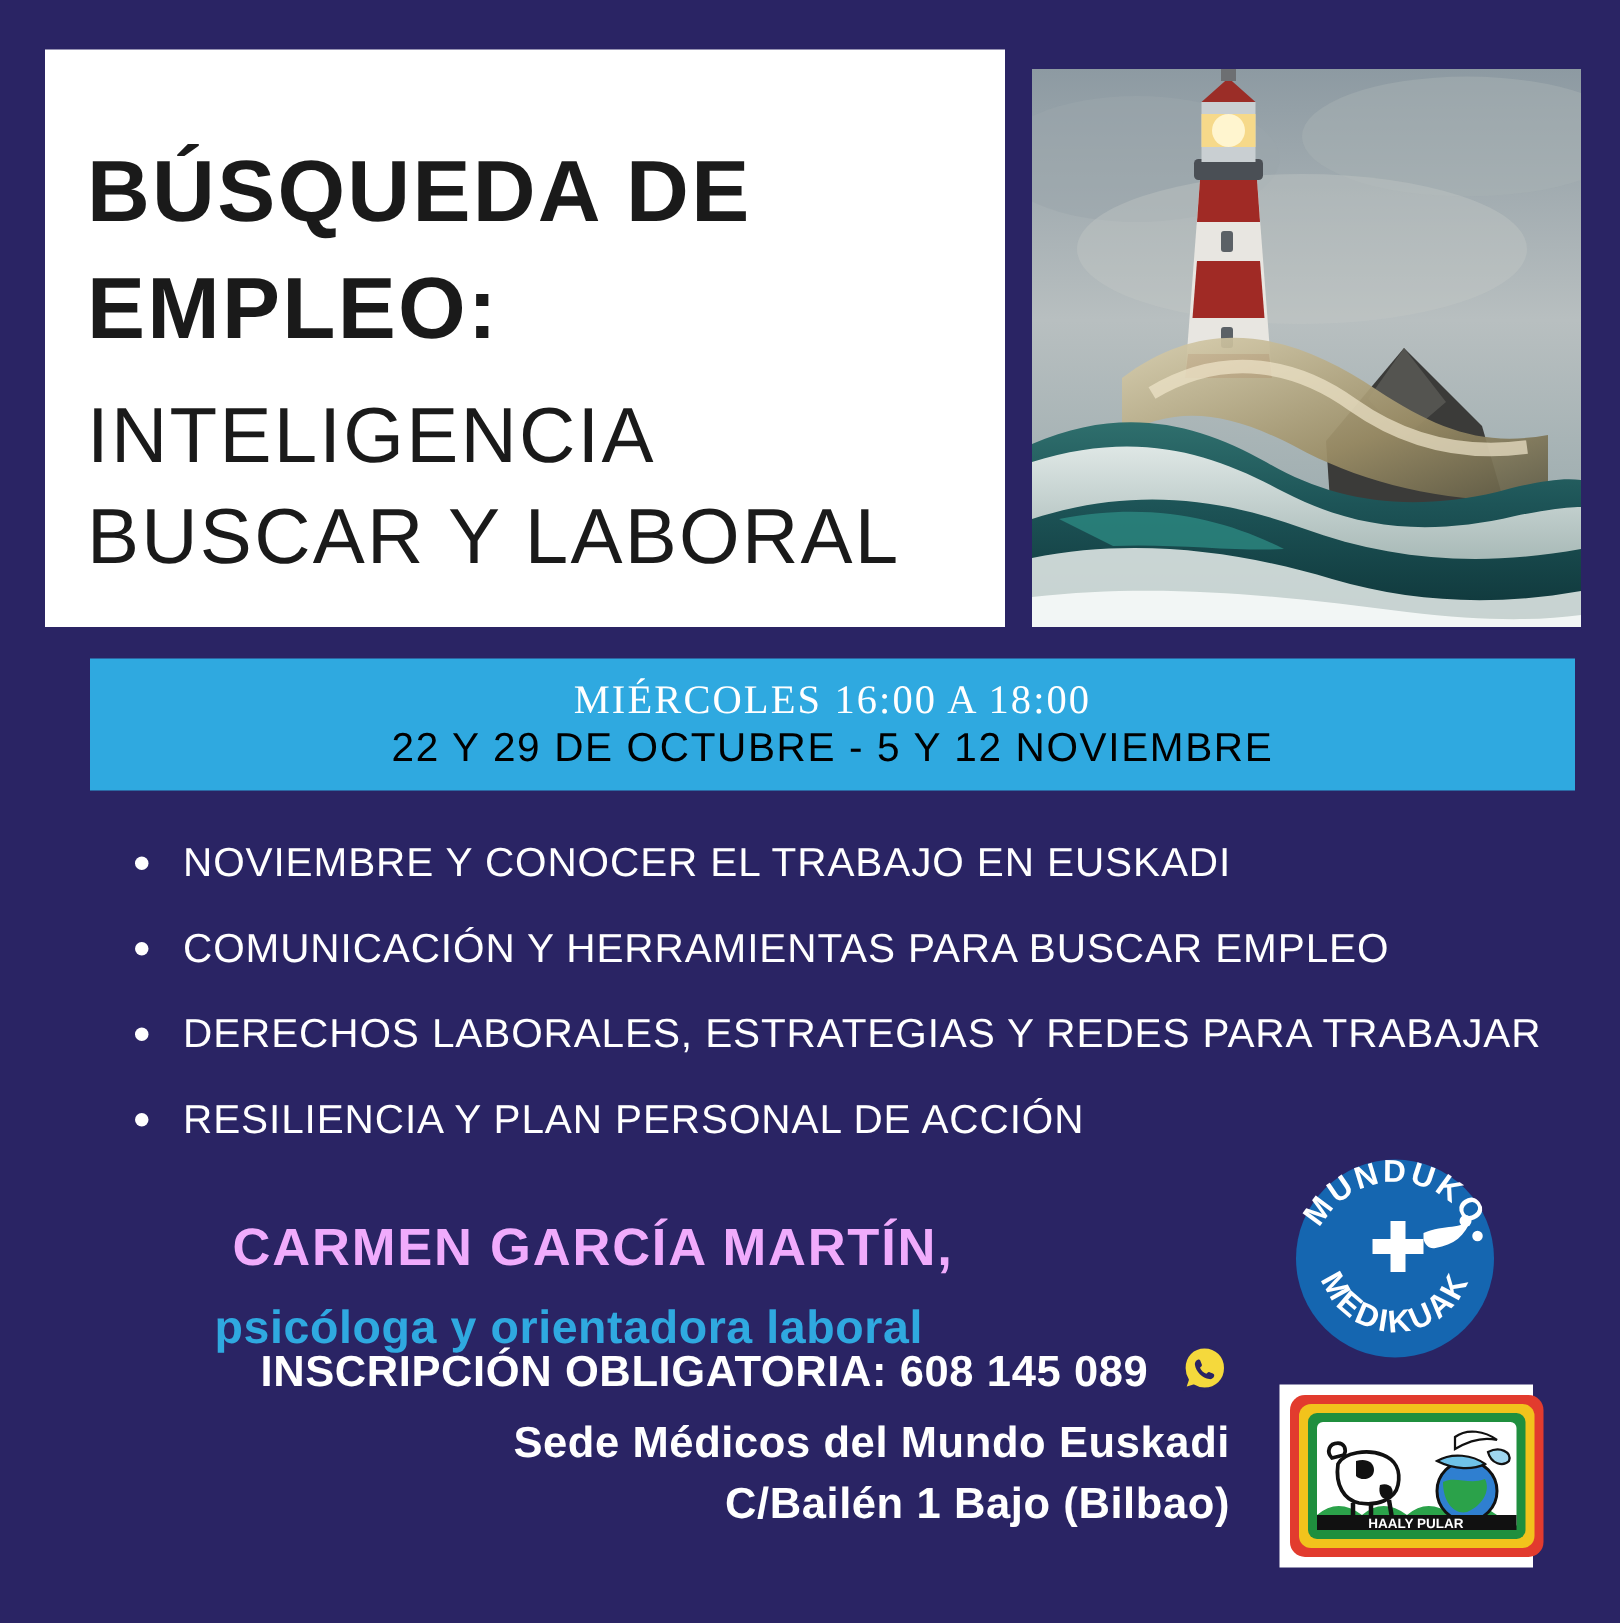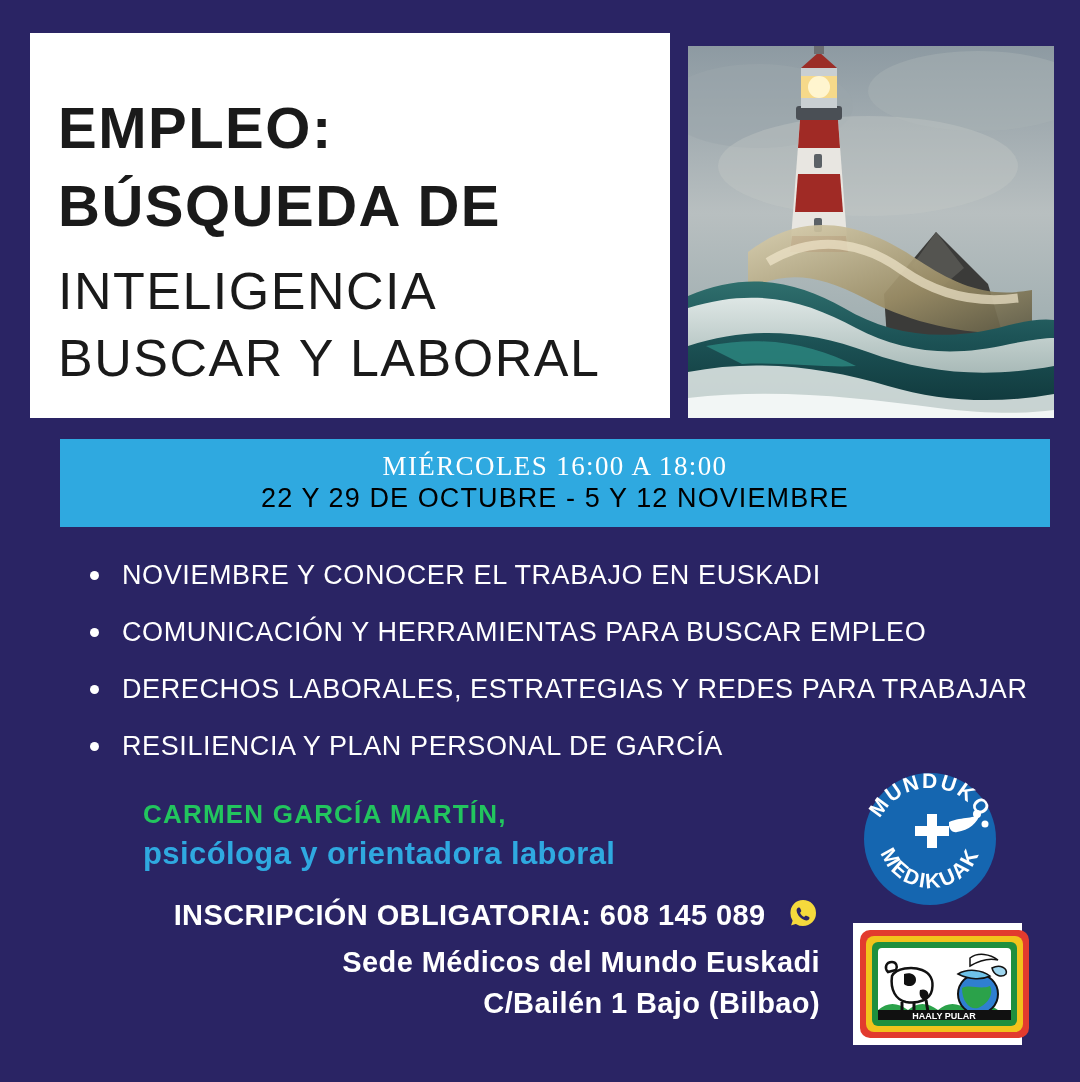--- a/index.html
+++ b/index.html
@@ -131,26 +131,26 @@
   }
 
   
   .speaker {
     position: absolute;
     left: 143px;
     top: 798px;
     width: 720px;
   }
   .speaker-name {
-    color: #22c55e;
+    color: #f0abfc;
     font-weight: bold;
-    font-size: 26px;
+    font-size: 35px;
     letter-spacing: 1.2px;
     line-height: 1.25;
-    margin: 0;
+    margin: 12px;
   }
   .speaker-role {
     color: #2fa9e0;
     font-weight: bold;
     font-size: 31px;
     letter-spacing: 0.4px;
     line-height: 1.25;
     margin: 4px 0 0 0;
   }
 
@@ -198,22 +198,22 @@
 </style>
 </head>
 <body>
 
 <div class="poster">
 
   <div class="header-row">
 
     <div class="title-card">
       <div class="title-main">
+        <div>BÚSQUEDA DE</div>
         <div>EMPLEO:</div>
-        <div>BÚSQUEDA DE</div>
       </div>
       <div class="title-sub">
         <div>INTELIGENCIA</div>
         <div>BUSCAR Y LABORAL</div>
       </div>
     </div>
 
     <div class="photo">
       <svg width="366" height="372" viewBox="0 0 366 372" role="img" aria-label="lighthouse in storm">
         <defs>
@@ -288,21 +288,21 @@
     <li>
       <span class="dot"></span>
       <span>COMUNICACIÓN Y HERRAMIENTAS PARA BUSCAR EMPLEO</span>
     </li>
     <li>
       <span class="dot"></span>
       <span>DERECHOS LABORALES, ESTRATEGIAS Y REDES PARA TRABAJAR</span>
     </li>
     <li>
       <span class="dot"></span>
-      <span>RESILIENCIA Y PLAN PERSONAL DE GARCÍA</span>
+      <span>RESILIENCIA Y PLAN PERSONAL DE ACCIÓN</span>
     </li>
   </ul>
 
   <div class="speaker">
     <p class="speaker-name">CARMEN GARCÍA MARTÍN,</p>
     <p class="speaker-role">psicóloga y orientadora laboral</p>
   </div>
 
   <div class="contact">
     <p class="contact-line">

